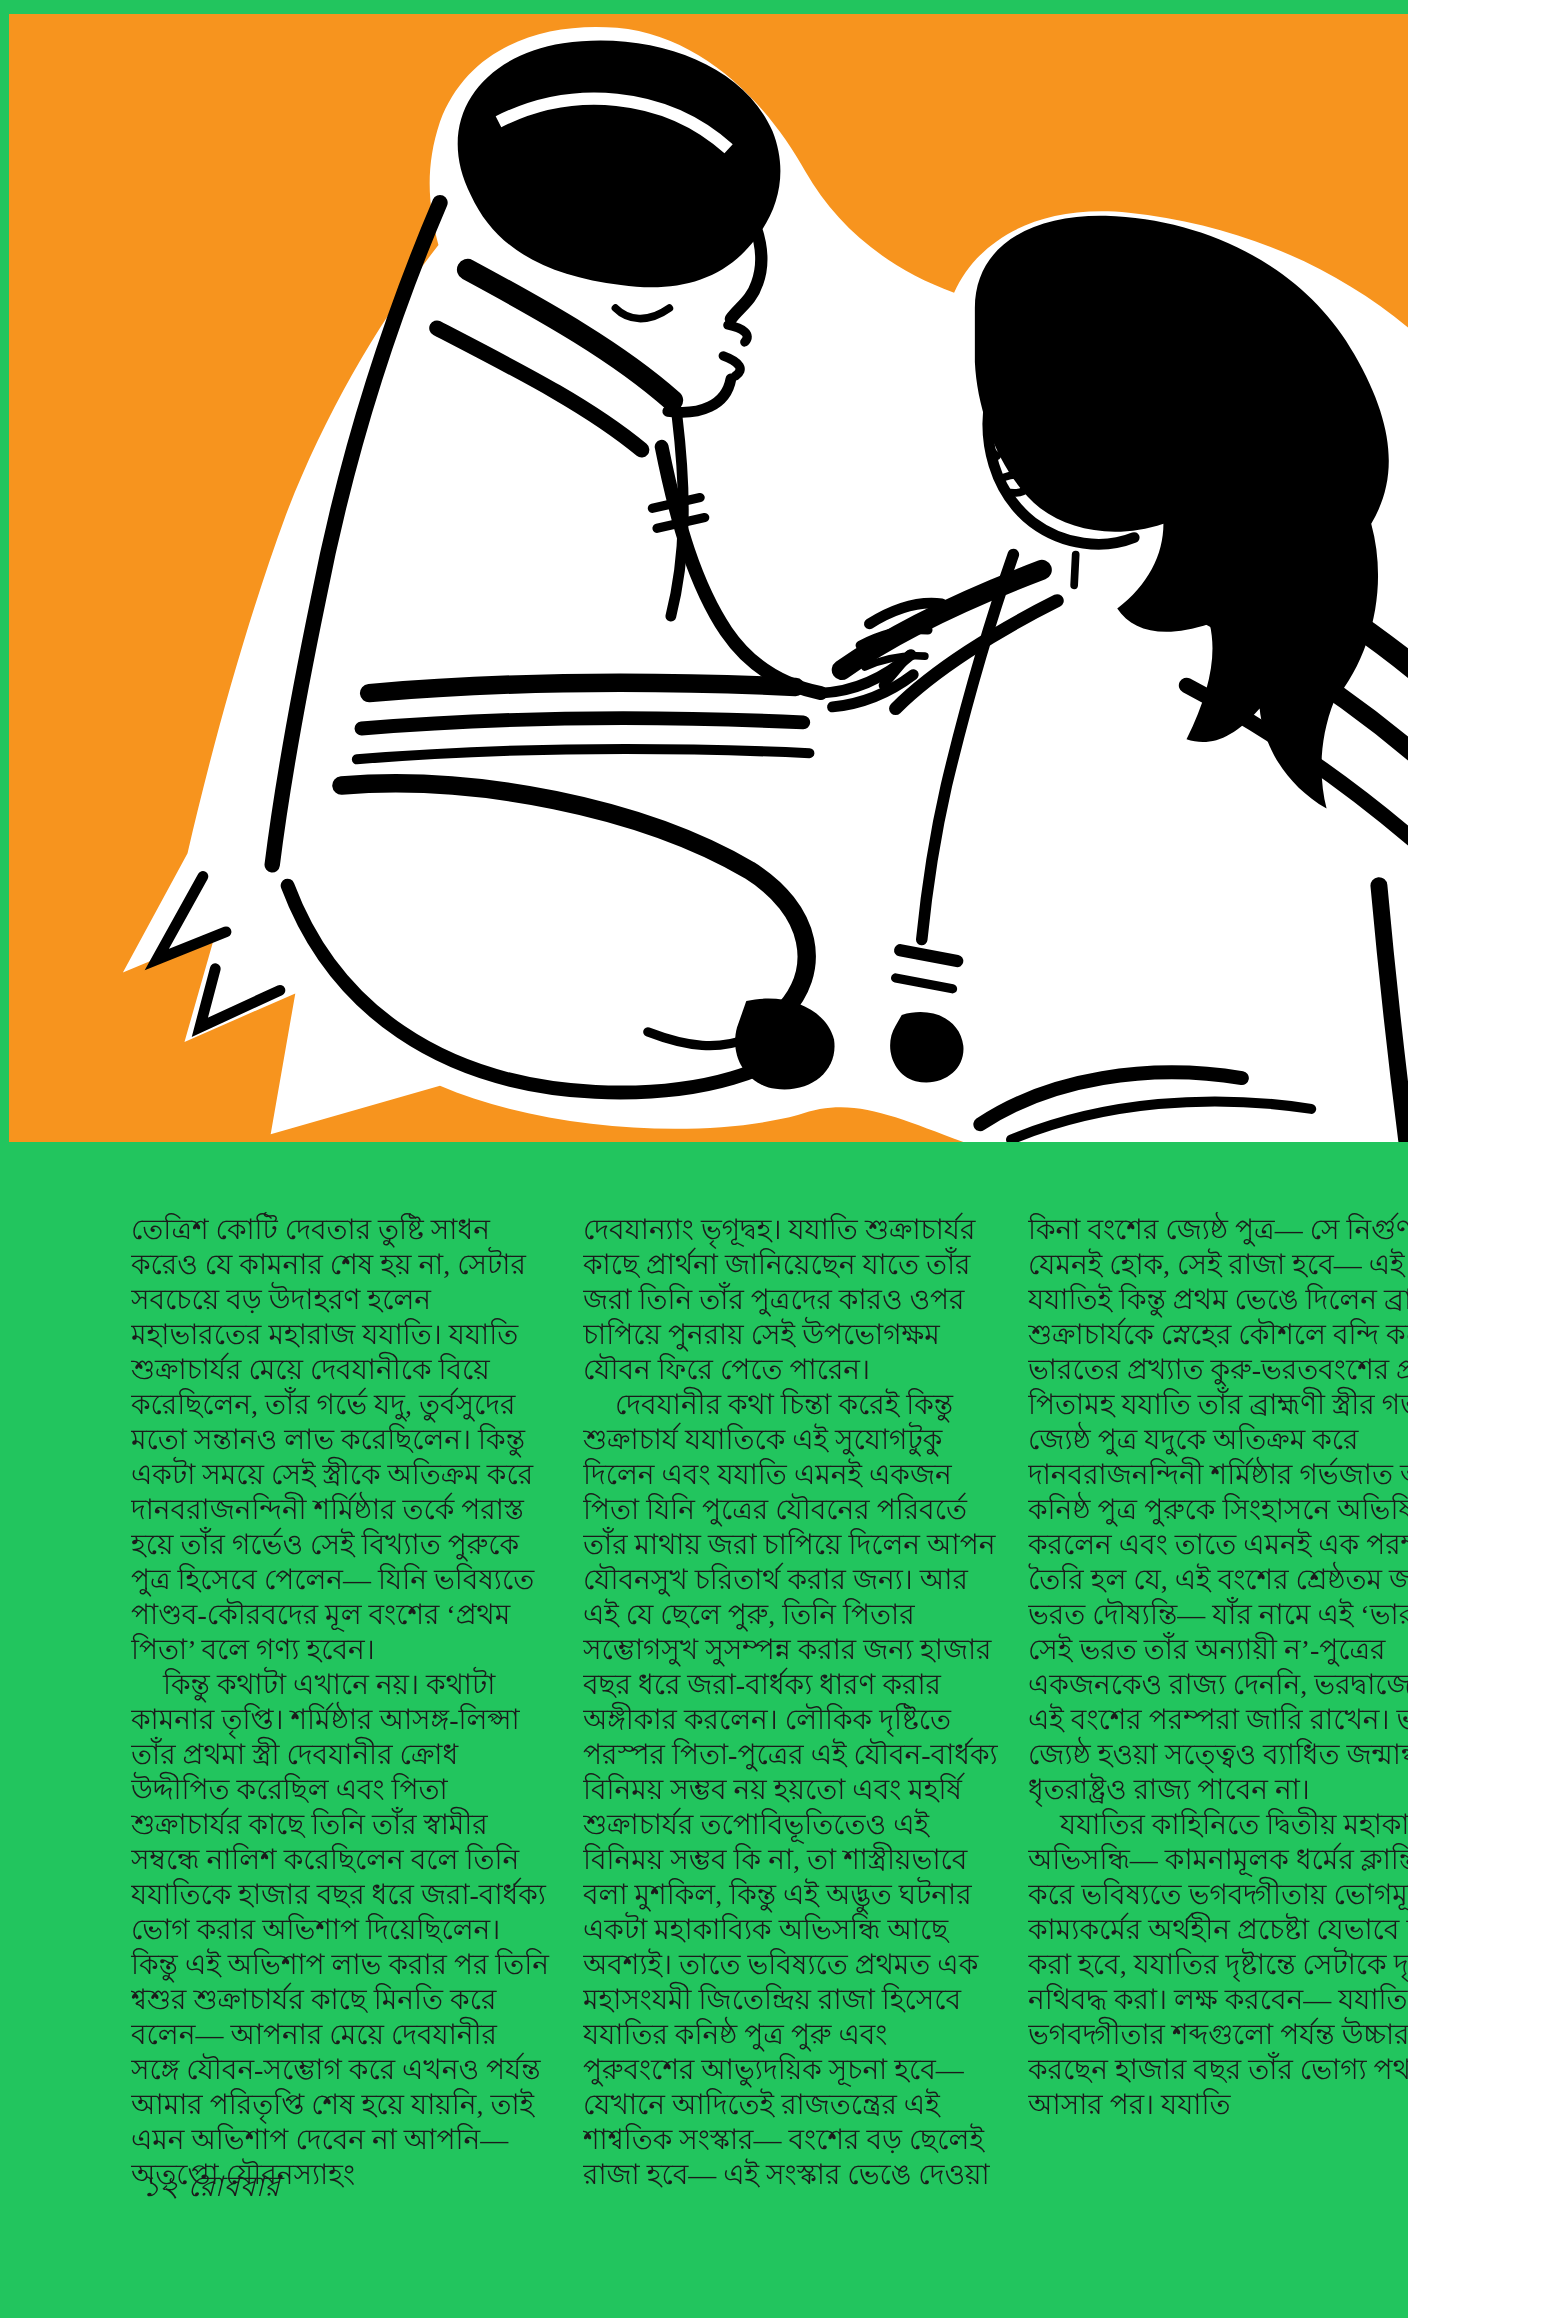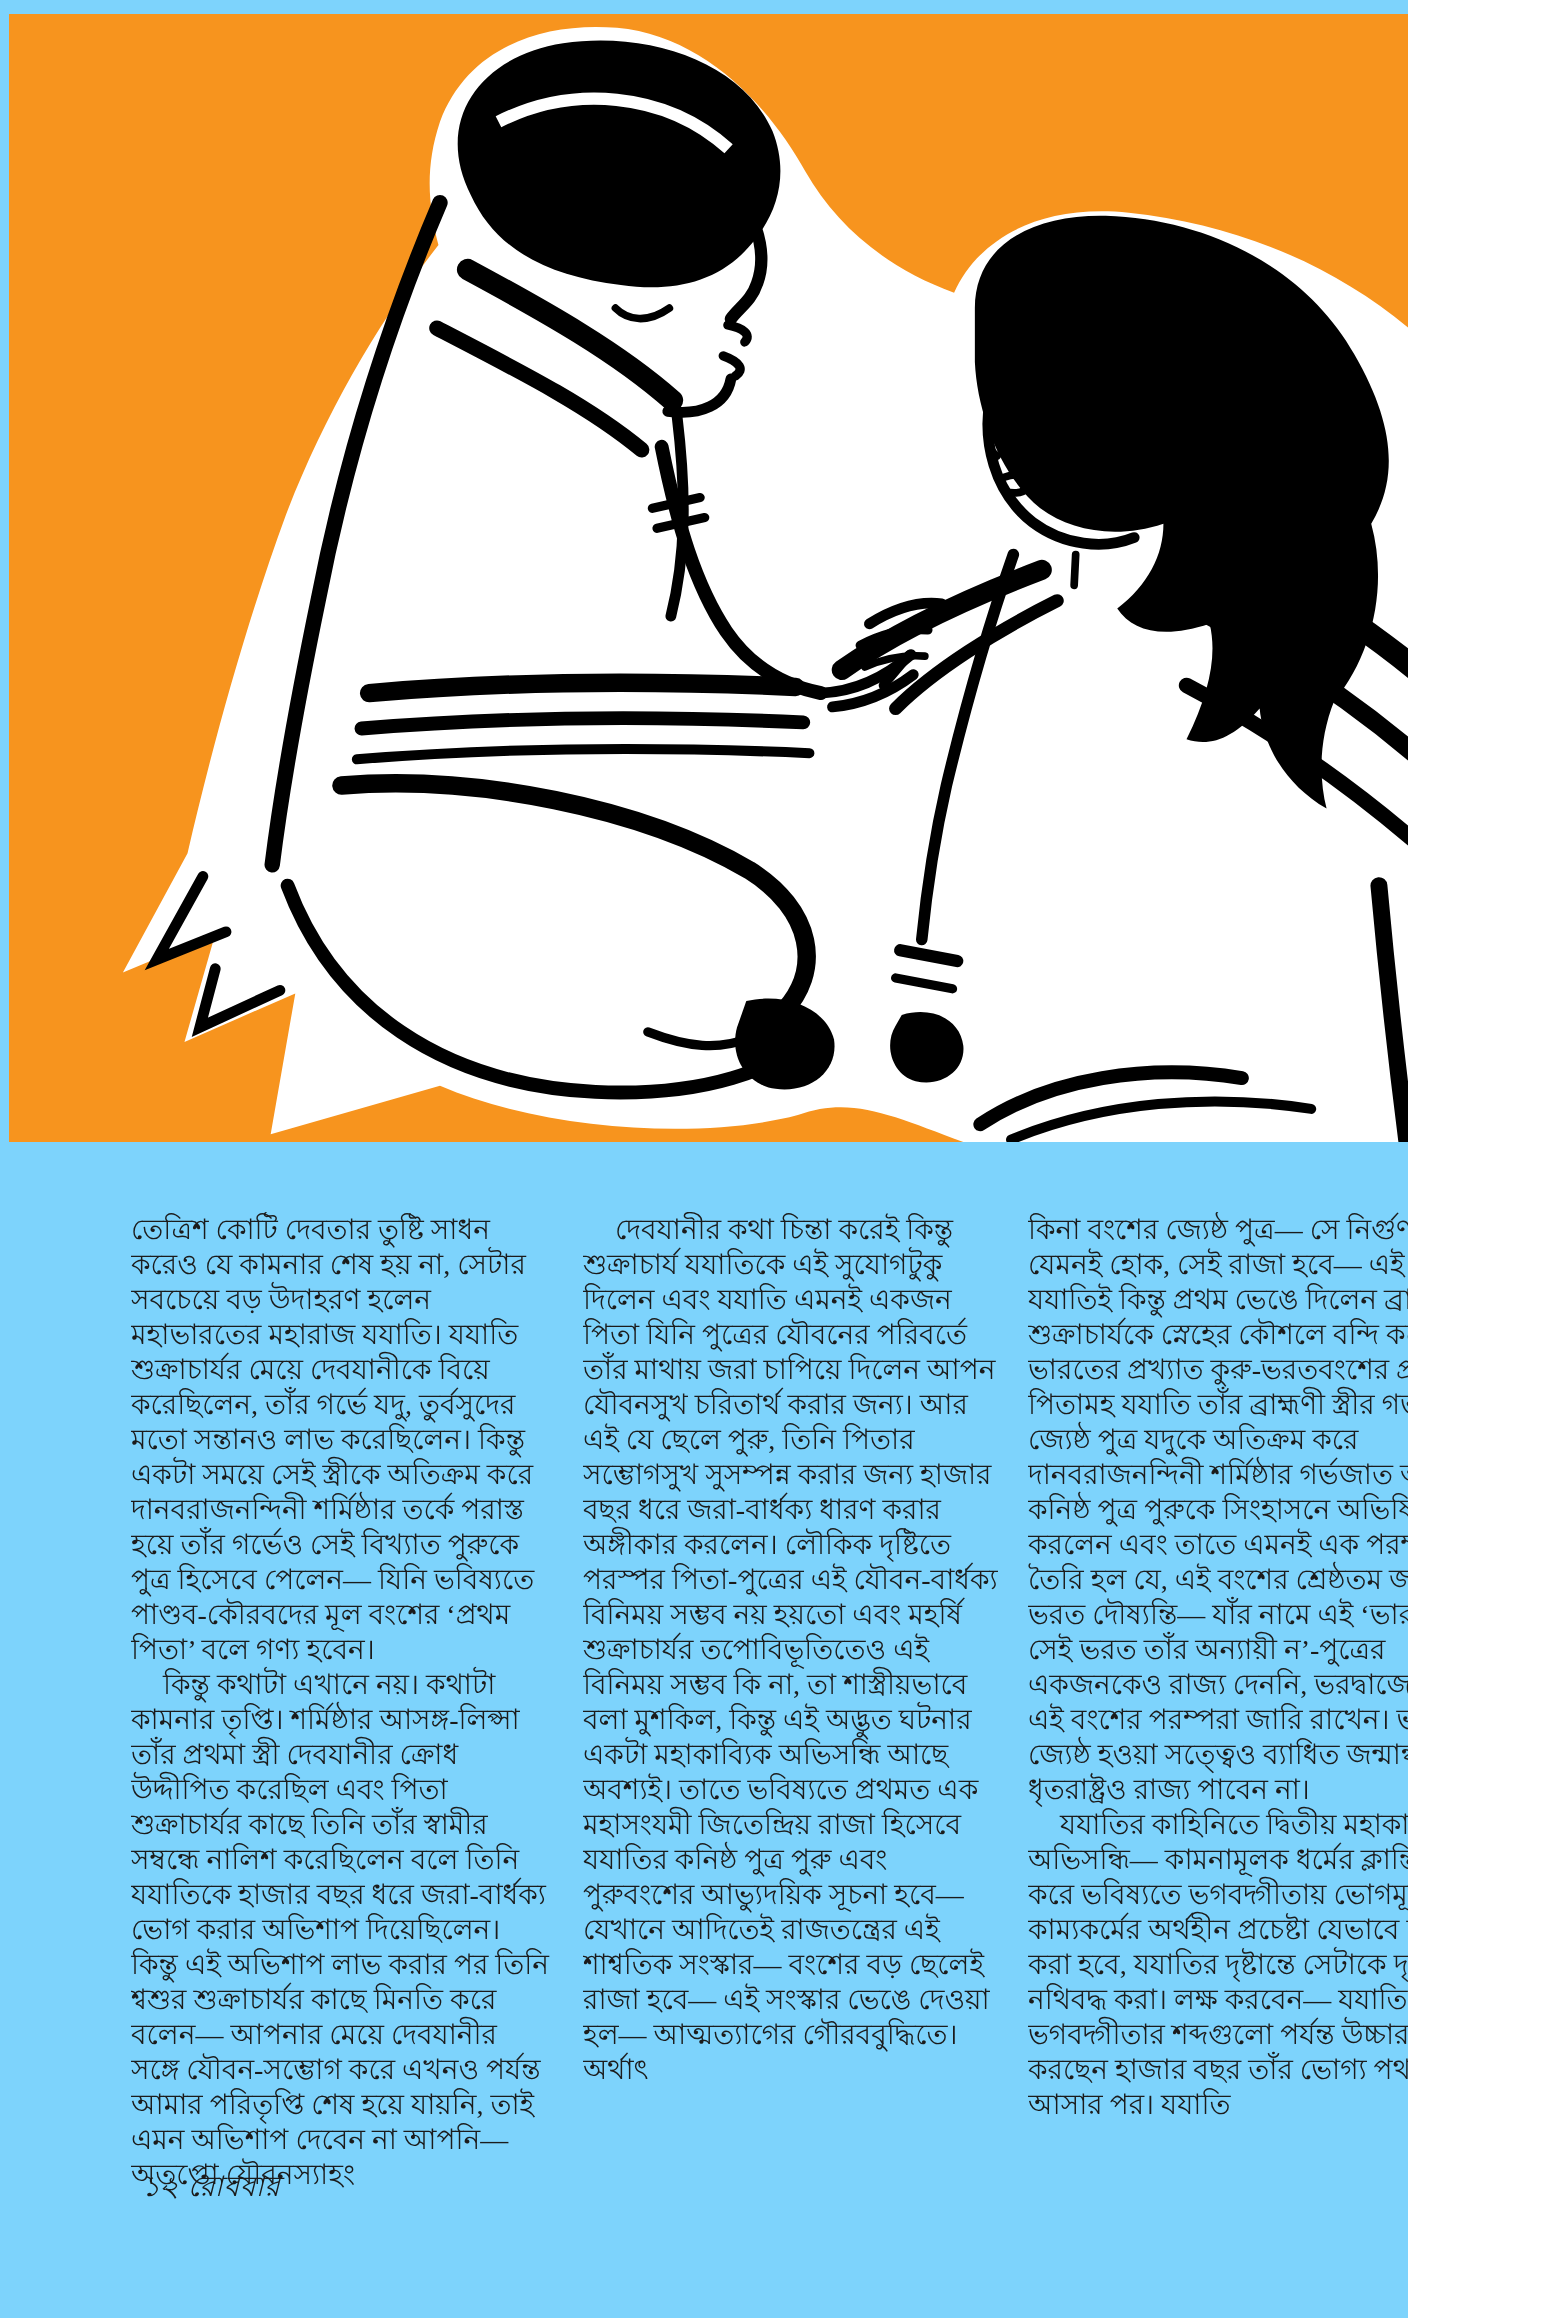--- a/index.html
+++ b/index.html
@@ -1,19 +1,19 @@
 <!DOCTYPE html>
 <html style="font-size:12.3px"><head>
 <meta charset="utf-8">
 <style>
   html,body{margin:0;padding:0;background:#ffffff;}
   #page{
     position:relative;
     width:1408px;height:2319px;
-    background:#7dd3fc;
+    background:#22c55e;
     overflow:hidden;
     font-family:"Liberation Serif","DejaVu Serif",serif;
   }
   #art-block{
     position:absolute;left:9.2px;top:14px;
     width:1540px;height:1128px;
   }
   #art-block svg{display:block;width:100%;height:100%;}
   .col{
     position:absolute;top:1212px;height:978px;
@@ -204,20 +204,21 @@
   </div>
 
   <div class="col" id="col-1">
 
   <p>তেত্রিশ কোটি দেবতার তুষ্টি সাধন করেও যে কামনার শেষ হয় না, সেটার সবচেয়ে বড় উদাহরণ হলেন মহাভারতের মহারাজ যযাতি। যযাতি শুক্রাচার্যর মেয়ে দেবযানীকে বিয়ে করেছিলেন, তাঁর গর্ভে যদু, তুর্বসুদের মতো সন্তানও লাভ করেছিলেন। কিন্তু একটা সময়ে সেই স্ত্রীকে অতিক্রম করে দানবরাজনন্দিনী শর্মিষ্ঠার তর্কে পরাস্ত হয়ে তাঁর গর্ভেও সেই বিখ্যাত পুরুকে পুত্র হিসেবে পেলেন— যিনি ভবিষ্যতে পাণ্ডব-কৌরবদের মূল বংশের ‘প্রথম পিতা’ বলে গণ্য হবেন।</p>
       <p class="indent">কিন্তু কথাটা এখানে নয়। কথাটা কামনার তৃপ্তি। শর্মিষ্ঠার আসঙ্গ-লিপ্সা তাঁর প্রথমা স্ত্রী দেবযানীর ক্রোধ উদ্দীপিত করেছিল এবং পিতা শুক্রাচার্যর কাছে তিনি তাঁর স্বামীর সম্বন্ধে নালিশ করেছিলেন বলে তিনি যযাতিকে হাজার বছর ধরে জরা-বার্ধক্য ভোগ করার অভিশাপ দিয়েছিলেন। কিন্তু এই অভিশাপ লাভ করার পর তিনি শ্বশুর শুক্রাচার্যর কাছে মিনতি করে বলেন— আপনার মেয়ে দেবযানীর সঙ্গে যৌবন-সম্ভোগ করে এখনও পর্যন্ত আমার পরিতৃপ্তি শেষ হয়ে যায়নি, তাই এমন অভিশাপ দেবেন না আপনি— অতৃপ্তো যৌবনস্যাহং</p>
     </div>
 
   <div class="col" id="col-2">
 
+  <p>দেবযান্যাং ভৃগূদ্বহ। যযাতি শুক্রাচার্যর কাছে প্রার্থনা জানিয়েছেন যাতে তাঁর জরা তিনি তাঁর পুত্রদের কারও ওপর চাপিয়ে পুনরায় সেই উপভোগক্ষম যৌবন ফিরে পেতে পারেন।</p>
       <p class="indent">দেবযানীর কথা চিন্তা করেই কিন্তু শুক্রাচার্য যযাতিকে এই সুযোগটুকু দিলেন এবং যযাতি এমনই একজন পিতা যিনি পুত্রের যৌবনের পরিবর্তে তাঁর মাথায় জরা চাপিয়ে দিলেন আপন যৌবনসুখ চরিতার্থ করার জন্য। আর এই যে ছেলে পুরু, তিনি পিতার সম্ভোগসুখ সুসম্পন্ন করার জন্য হাজার বছর ধরে জরা-বার্ধক্য ধারণ করার অঙ্গীকার করলেন। লৌকিক দৃষ্টিতে পরস্পর পিতা-পুত্রের এই যৌবন-বার্ধক্য বিনিময় সম্ভব নয় হয়তো এবং মহর্ষি শুক্রাচার্যর তপোবিভূতিতেও এই বিনিময় সম্ভব কি না, তা শাস্ত্রীয়ভাবে বলা মুশকিল, কিন্তু এই অদ্ভুত ঘটনার একটা মহাকাব্যিক অভিসন্ধি আছে অবশ্যই। তাতে ভবিষ্যতে প্রথমত এক মহাসংযমী জিতেন্দ্রিয় রাজা হিসেবে যযাতির কনিষ্ঠ পুত্র পুরু এবং পুরুবংশের আভ্যুদয়িক সূচনা হবে— যেখানে আদিতেই রাজতন্ত্রের এই শাশ্বতিক সংস্কার— বংশের বড় ছেলেই রাজা হবে— এই সংস্কার ভেঙে দেওয়া হল— আত্মত্যাগের গৌরববুদ্ধিতে। অর্থাৎ</p>
     </div>
 
   <div class="col" id="col-3">
 
   <p>কিনা বংশের জ্যেষ্ঠ পুত্র— সে নির্গুণ হোক বা যেমনই হোক, সেই রাজা হবে— এই ভাবনাটা যযাতিই কিন্তু প্রথম ভেঙে দিলেন ব্রাহ্মণ শুক্রাচার্যকে স্নেহের কৌশলে বন্দি করে। ফলে ভারতের প্রখ্যাত কুরু-ভরতবংশের প্রথম পিতামহ যযাতি তাঁর ব্রাহ্মণী স্ত্রীর গর্ভজাত জ্যেষ্ঠ পুত্র যদুকে অতিক্রম করে দানবরাজনন্দিনী শর্মিষ্ঠার গর্ভজাত আপন কনিষ্ঠ পুত্র পুরুকে সিংহাসনে অভিষিক্ত করলেন এবং তাতে এমনই এক পরম্পরা তৈরি হল যে, এই বংশের শ্রেষ্ঠতম জাতক ভরত দৌষ্যন্তি— যাঁর নামে এই ‘ভারতবর্ষ’, সেই ভরত তাঁর অন্যায়ী ন’-পুত্রের একজনকেও রাজ্য দেননি, ভরদ্বাজের মাধ্যমে এই বংশের পরম্পরা জারি রাখেন। ভবিষ্যতে জ্যেষ্ঠ হওয়া সত্ত্বেও ব্যাধিত জন্মান্ধ ধৃতরাষ্ট্রও রাজ্য পাবেন না।</p>
       <p class="indent">যযাতির কাহিনিতে দ্বিতীয় মহাকাব্যিক অভিসন্ধি— কামনামূলক ধর্মের ক্লান্তি প্রতিষ্ঠা করে ভবিষ্যতে ভগবদ্গীতায় ভোগমূলক কাম্যকর্মের অর্থহীন প্রচেষ্টা যেভাবে নিরস্ত করা হবে, যযাতির দৃষ্টান্তে সেটাকে দৃঢ়ভাবে নথিবদ্ধ করা। লক্ষ করবেন— যযাতি ভগবদ্গীতার শব্দগুলো পর্যন্ত উচ্চারণ করছেন হাজার বছর তাঁর ভোগ্য পথ হেঁটে আসার পর। যযাতি</p>
     </div>
 
   <div id="footer">১২ রোববার</div>

